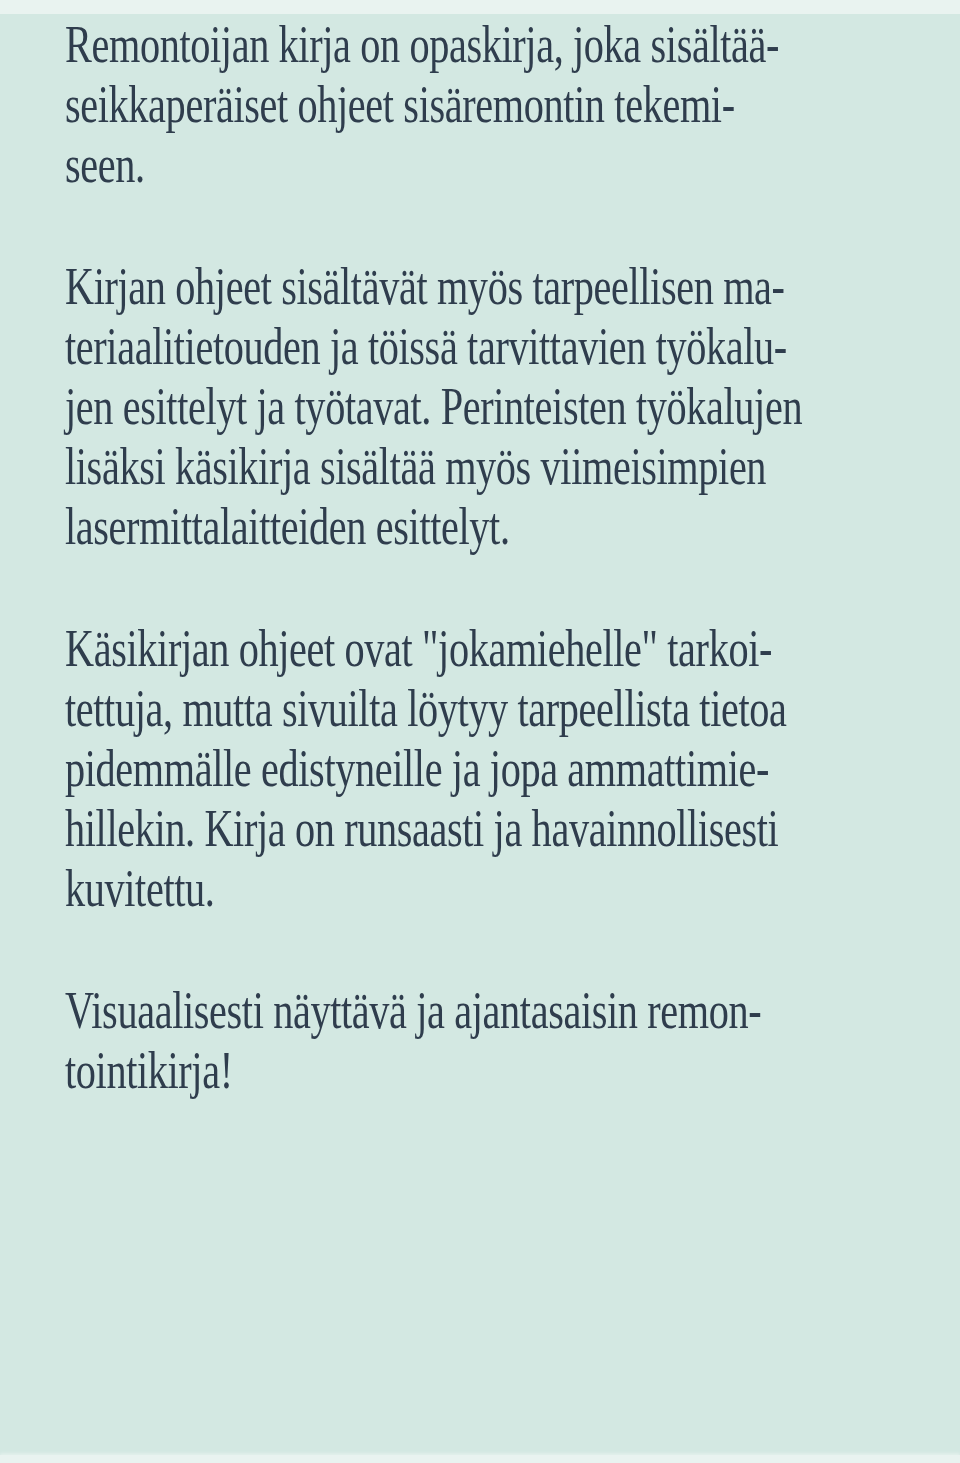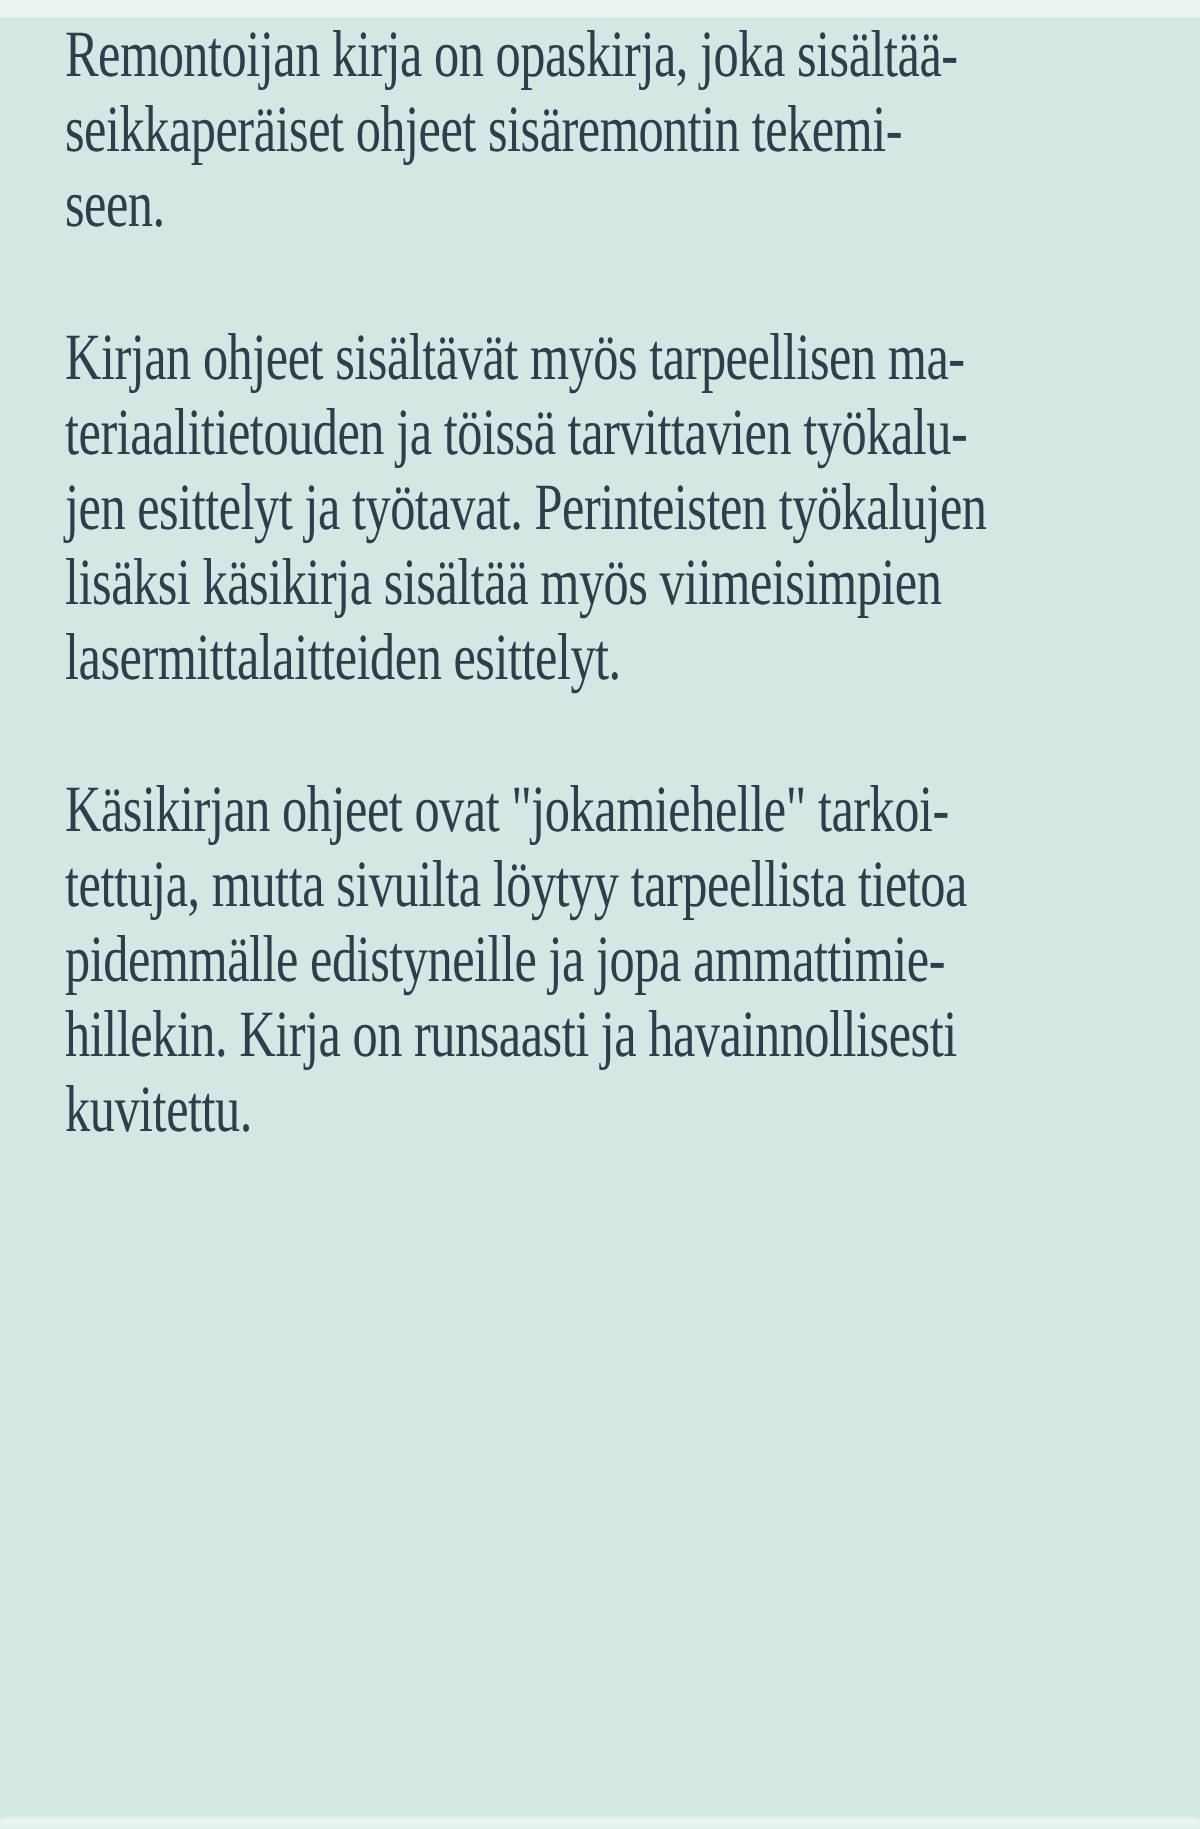--- a/index.html
+++ b/index.html
@@ -22,21 +22,21 @@
   .edge-strip.top{top:0;height:14px;}
   .edge-strip.bottom{bottom:0;height:8px;box-shadow:0 -2px 3px rgba(255,255,255,0.35);}
   .content{
     position:absolute;
     top:14px;left:48px;right:20px;
     color:var(--ink);
     font-size:53px;
     line-height:60px;
     letter-spacing:-0.5px;
   }
-  .para{margin:0 0 62px 4px;}
+  .para{margin:0 0 62px 17px;}
   .line{
     white-space:nowrap;
     transform:scaleX(0.76);
     transform-origin:0 50%;
   }
 </style>
 </head>
 <body>
 
 <div class="edge-strip top"></div>
@@ -59,16 +59,20 @@
 
   <div class="para">
     <div class="line">Käsikirjan ohjeet ovat "jokamiehelle" tarkoi-</div>
     <div class="line">tettuja, mutta sivuilta löytyy tarpeellista tietoa</div>
     <div class="line">pidemmälle edistyneille ja jopa ammattimie-</div>
     <div class="line">hillekin. Kirja on runsaasti ja havainnollisesti</div>
     <div class="line">kuvitettu.</div>
   </div>
 
 
+  <div class="para">
+    <div class="line">Visuaalisesti näyttävä ja ajantasaisin remon-</div>
+    <div class="line">tointikirja!</div>
+  </div>
 
 </div>
 
 <div class="edge-strip bottom"></div>
 
 </body></html>

